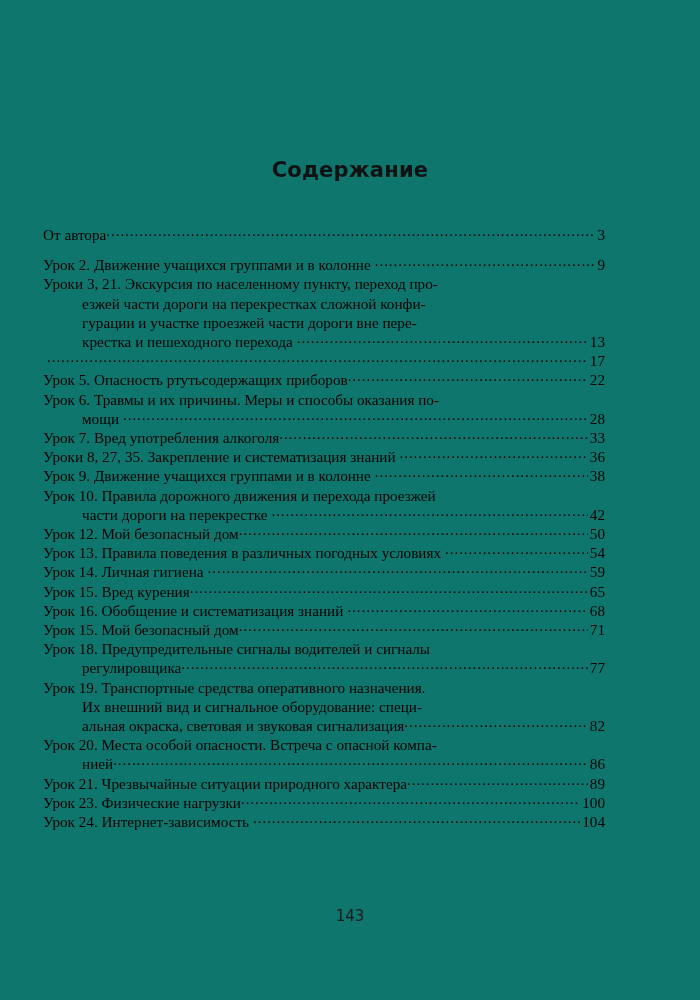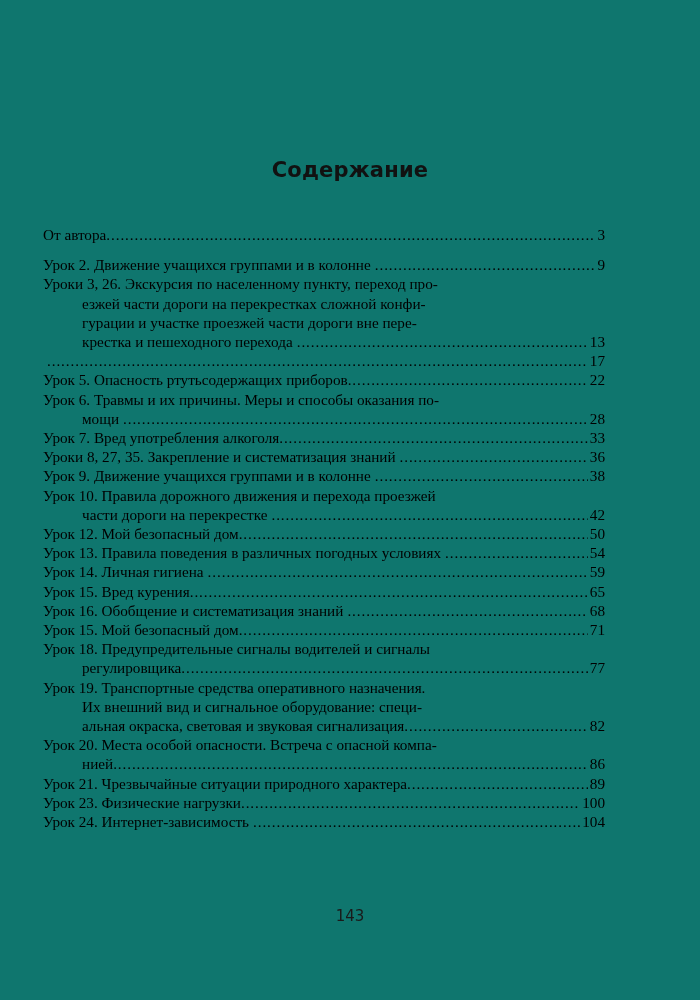--- a/index.html
+++ b/index.html
@@ -52,21 +52,21 @@
   }
 
   
   .toc-entry.gap-after {
     margin-bottom: 11px;
   }
 
   
   .toc-line {
     display: flex;
-    align-items: flex-end;
+    align-items: flex-start;
     width: 100%;
     font-size: 15.2px;
     line-height: 19.2px;
     white-space: nowrap;
   }
 
   .toc-line.indented .line-text {
     padding-left: 39px;   
   }
 
@@ -135,21 +135,21 @@
       </div>
       <div class="toc-entry">
         <div class="toc-line">
           <span class="line-text">Урок 2. Движение учащихся группами и в колонне</span>
           <span class="leader spaced"></span>
           <span class="page-num">9</span>
         </div>
       </div>
       <div class="toc-entry">
         <div class="toc-line">
-          <span class="line-text">Уроки 3, 26. Экскурсия по населенному пункту, переход про-</span>
+          <span class="line-text">Уроки 3, 21. Экскурсия по населенному пункту, переход про-</span>
         </div>
         <div class="toc-line indented">
           <span class="line-text">езжей части дороги на перекрестках сложной конфи-</span>
         </div>
         <div class="toc-line indented">
           <span class="line-text">гурации и участке проезжей части дороги вне пере-</span>
         </div>
         <div class="toc-line indented">
           <span class="line-text">крестка и пешеходного перехода</span>
           <span class="leader spaced"></span>

